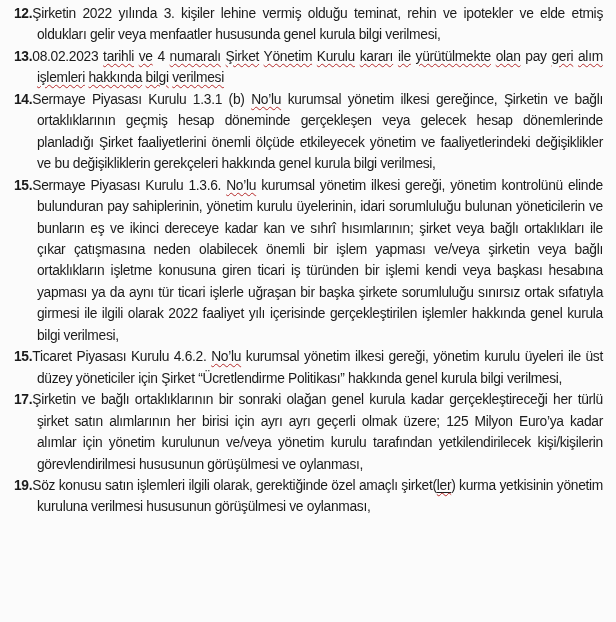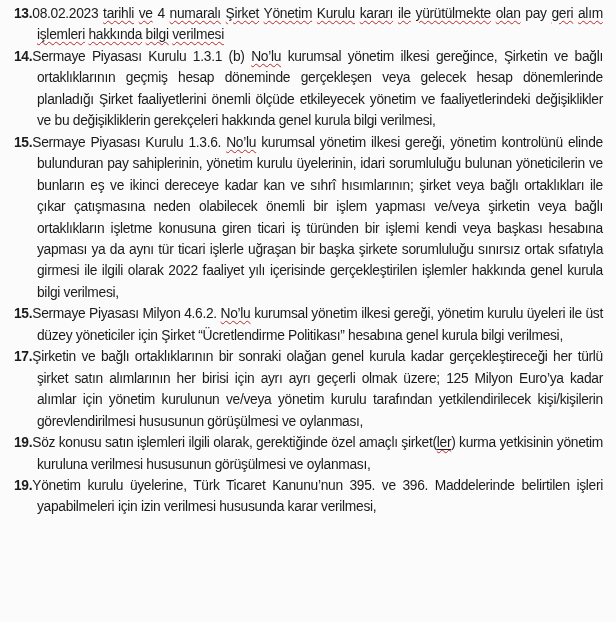--- a/index.html
+++ b/index.html
@@ -46,21 +46,21 @@
     text-decoration-thickness: 1px;
     text-underline-offset: 2px;
     margin-top: 15px;
   }
 </style>
 </head>
 <body>
 
 <div class="page">
   <div id="agenda-list">
+      <p class="item"><span class="num">12.</span><span>Şirketin 2022 yılında 3. kişiler lehine vermiş olduğu teminat, rehin ve ipotekler ve elde etmiş oldukları gelir veya menfaatler hususunda genel kurula bilgi verilmesi,</span></p>
       <p class="item"><span class="num">13.</span><span>08.02.2023 </span><span class="wavy">tarihli</span> <span class="wavy">ve</span><span> 4 </span><span class="wavy">numaralı</span> <span class="wavy">Şirket</span> <span class="wavy">Yönetim</span> <span class="wavy">Kurulu</span> <span class="wavy">kararı</span> <span class="wavy">ile</span> <span class="wavy">yürütülmekte</span> <span class="wavy">olan</span><span> pay </span><span class="wavy">geri</span> <span class="wavy">alım</span> <span class="wavy">işlemleri</span> <span class="wavy">hakkında</span> <span class="wavy">bilgi</span> <span class="wavy">verilmesi</span></p>
       <p class="item"><span class="num">14.</span><span>Sermaye Piyasası Kurulu 1.3.1 (b) </span><span class="wavy">No’lu</span><span> kurumsal yönetim ilkesi gereğince, Şirketin ve bağlı ortaklıklarının geçmiş hesap döneminde gerçekleşen veya gelecek hesap dönemlerinde planladığı Şirket faaliyetlerini önemli ölçüde etkileyecek yönetim ve faaliyetlerindeki değişiklikler ve bu değişikliklerin gerekçeleri hakkında genel kurula bilgi verilmesi,</span></p>
       <p class="item"><span class="num">15.</span><span>Sermaye Piyasası Kurulu 1.3.6. </span><span class="wavy">No’lu</span><span> kurumsal yönetim ilkesi gereği, yönetim kontrolünü elinde bulunduran pay sahiplerinin, yönetim kurulu üyelerinin, idari sorumluluğu bulunan yöneticilerin ve bunların eş ve ikinci dereceye kadar kan ve sıhrî hısımlarının; şirket veya bağlı ortaklıkları ile çıkar çatışmasına neden olabilecek önemli bir işlem yapması ve/veya şirketin veya bağlı ortaklıkların işletme konusuna giren ticari iş türünden bir işlemi kendi veya başkası hesabına yapması ya da aynı tür ticari işlerle uğraşan bir başka şirkete sorumluluğu sınırsız ortak sıfatıyla girmesi ile ilgili olarak 2022 faaliyet yılı içerisinde gerçekleştirilen işlemler hakkında genel kurula bilgi verilmesi,</span></p>
-      <p class="item"><span class="num">15.</span><span>Sermaye Piyasası Milyon 4.6.2. </span><span class="wavy">No’lu</span><span> kurumsal yönetim ilkesi gereği, yönetim kurulu üyeleri ile üst düzey yöneticiler için Şirket “Ücretlendirme Politikası” hesabına genel kurula bilgi verilmesi,</span></p>
+      <p class="item"><span class="num">15.</span><span>Ticaret Piyasası Kurulu 4.6.2. </span><span class="wavy">No’lu</span><span> kurumsal yönetim ilkesi gereği, yönetim kurulu üyeleri ile üst düzey yöneticiler için Şirket “Ücretlendirme Politikası” hakkında genel kurula bilgi verilmesi,</span></p>
       <p class="item"><span class="num">17.</span><span>Şirketin ve bağlı ortaklıklarının bir sonraki olağan genel kurula kadar gerçekleştireceği her türlü şirket satın alımlarının her birisi için ayrı ayrı geçerli olmak üzere; 125 Milyon Euro’ya kadar alımlar için yönetim kurulunun ve/veya yönetim kurulu tarafından yetkilendirilecek kişi/kişilerin görevlendirilmesi hususunun görüşülmesi ve oylanması,</span></p>
       <p class="item"><span class="num">19.</span><span>Söz konusu satın işlemleri ilgili olarak, gerektiğinde özel amaçlı şirket(</span><span class="uline"><span class="wavy">ler</span></span><span>) kurma yetkisinin yönetim kuruluna verilmesi hususunun görüşülmesi ve oylanması,</span></p>
-      <p class="item"><span class="num">19.</span><span>Yönetim kurulu üyelerine, Türk Ticaret Kanunu’nun 395. ve 396. Maddelerinde belirtilen işleri yapabilmeleri için izin verilmesi hususunda karar verilmesi,</span></p>
     </div>
 </div>
 
 </body></html>

